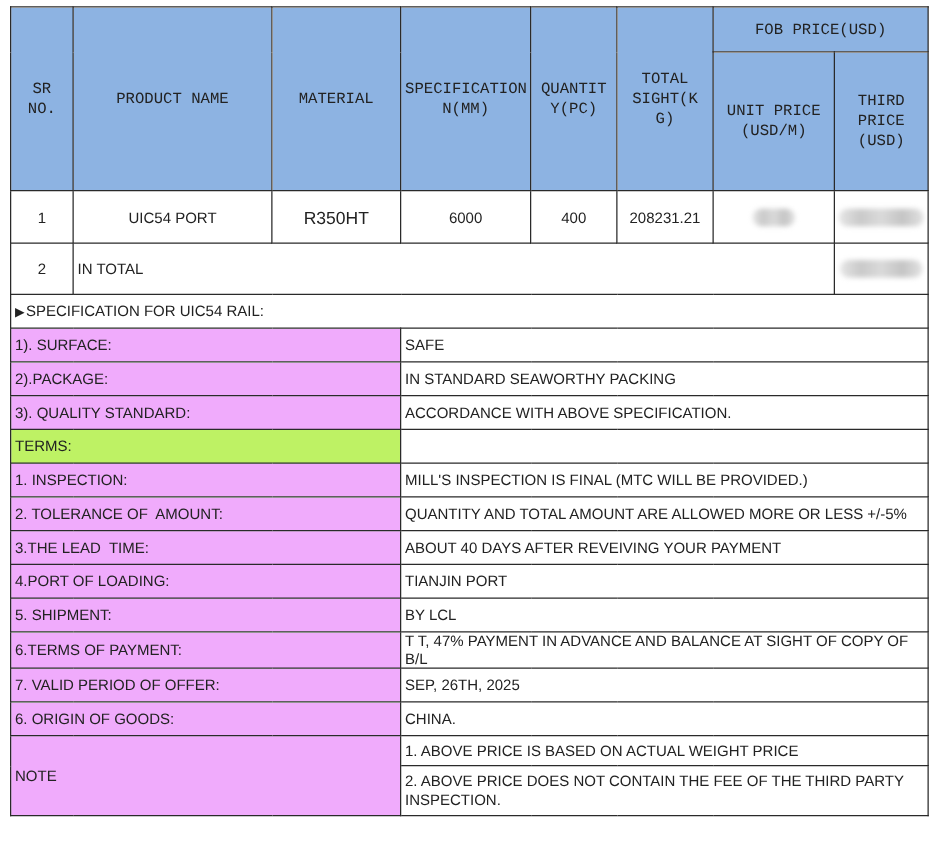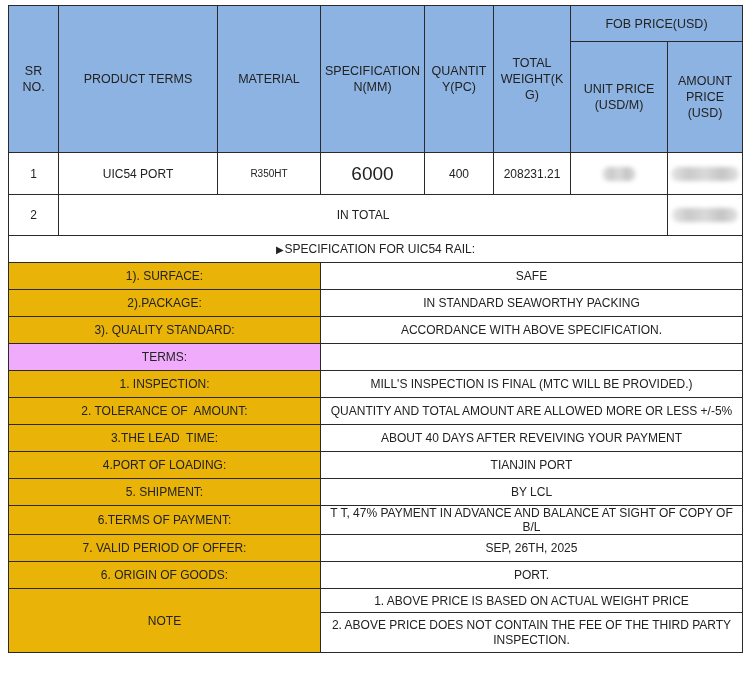--- a/index.html
+++ b/index.html
@@ -1,24 +1,24 @@
 <!DOCTYPE html>
 <html><head>
 <meta charset="utf-8">
 <style>
   html, body { margin: 0; padding: 0; background: #ffffff; }
   body { width: 750px; height: 674px; position: relative; overflow: hidden;
          font-family: "Liberation Sans", sans-serif; color: #222; }
   .sheet { position: absolute; left: 8px; top: 5px; width: 734px; }
   table { border-collapse: collapse; table-layout: fixed; width: 734px; }
-  td { border: 1.5px solid #2a2a2a; padding: 0 3px; font-size: 12px; overflow: hidden; text-align: center; }
-  .hdr td { background: #8db3e2; text-align: center; vertical-align: middle; font-size: 12.5px; line-height: 16px; }
+  td { border: 1.5px solid #2a2a2a; padding: 0 3px; font-size: 12px; overflow: hidden; }
+  .hdr td { background: #8db3e2; text-align: center; vertical-align: middle; font-size: 12.5px; line-height: 16px; font-family: Liberation Mono, monospace; }
   .center { text-align: center; }
-  .lbl { background: #eab308; }
-  .wht { background: #f0abfc; }
+  .lbl { background: #f0abfc; }
+  .wht { background: #bef264; }
   .blur { display: inline-block; height: 14px; border-radius: 7px;
           background: linear-gradient(90deg, #e6e6e6, #c9c9c9, #dadada, #c4c4c4, #e2e2e2);
           filter: blur(2px); vertical-align: middle; }
   .spec td { height: 26px; margin-top: 12px; }
   .arrow { font-size: 10px; margin-right: 1px; }
 </style>
 </head>
 <body>
 
 <div class="sheet">
@@ -30,37 +30,37 @@
         <col style="width:104px">
     <col style="width:69px">
         <col style="width:77px">
         <col style="width:97px">
         <col style="width:75px">
   </colgroup>
 
   <tbody>
         <tr class="hdr" style="height:36px">
     <td rowspan="2">SR NO.</td>
-    <td rowspan="2">PRODUCT TERMS</td>
+    <td rowspan="2">PRODUCT NAME</td>
     <td rowspan="2">MATERIAL</td>
     <td rowspan="2">SPECIFICATION N(MM)</td>
     <td rowspan="2">QUANTIT Y(PC)</td>
-    <td rowspan="2">TOTAL WEIGHT(K G)</td>
+    <td rowspan="2">TOTAL SIGHT(K G)</td>
     <td colspan="2">FOB PRICE(USD)</td>
   </tr>
   <tr class="hdr" style="height:111px">
     <td>UNIT PRICE (USD/M)</td>
-    <td>AMOUNT PRICE (USD)</td>
+    <td>THIRD PRICE (USD)</td>
   </tr>
 
   <tr style="height:42px">
     <td class="center">1</td>
     <td class="center">UIC54 PORT</td>
-    <td class="center" style="font-size:10px">R350HT</td>
-    <td class="center" style="font-size:19px">6000</td>
+    <td class="center" style="font-size:14px">R350HT</td>
+    <td class="center" style="font-size:12px">6000</td>
     <td class="center">400</td>
     <td class="center">208231.21</td>
     <td class="center"><span class="blur" style="width:34px"></span></td>
     <td class="center"><span class="blur" style="width:68px"></span></td>
   </tr>
 
   <tr style="height:41px">
     <td class="center">2</td>
     <td colspan="6">IN TOTAL</td>
     <td class="center"><span class="blur" style="width:66px"></span></td>
@@ -111,21 +111,21 @@
   <tr class="spec">
     <td colspan="3" class="lbl">6.TERMS OF PAYMENT:</td>
     <td colspan="5">T T, 47% PAYMENT IN ADVANCE AND BALANCE AT SIGHT OF COPY OF B/L</td>
   </tr>
   <tr class="spec">
     <td colspan="3" class="lbl">7. VALID PERIOD OF OFFER:</td>
     <td colspan="5">SEP, 26TH, 2025</td>
   </tr>
   <tr class="spec">
     <td colspan="3" class="lbl">6. ORIGIN OF GOODS:</td>
-    <td colspan="5">PORT.</td>
+    <td colspan="5">CHINA.</td>
   </tr>
 
   <tr style="height:24px">
     <td colspan="3" rowspan="2" class="lbl">NOTE</td>
     <td colspan="5">1. ABOVE PRICE IS BASED ON ACTUAL WEIGHT PRICE</td>
   </tr>
   <tr style="height:40px">
     <td colspan="5" style="line-height:15px">2. ABOVE PRICE DOES NOT CONTAIN THE FEE OF THE THIRD PARTY INSPECTION.</td>
   </tr>
 </tbody>

